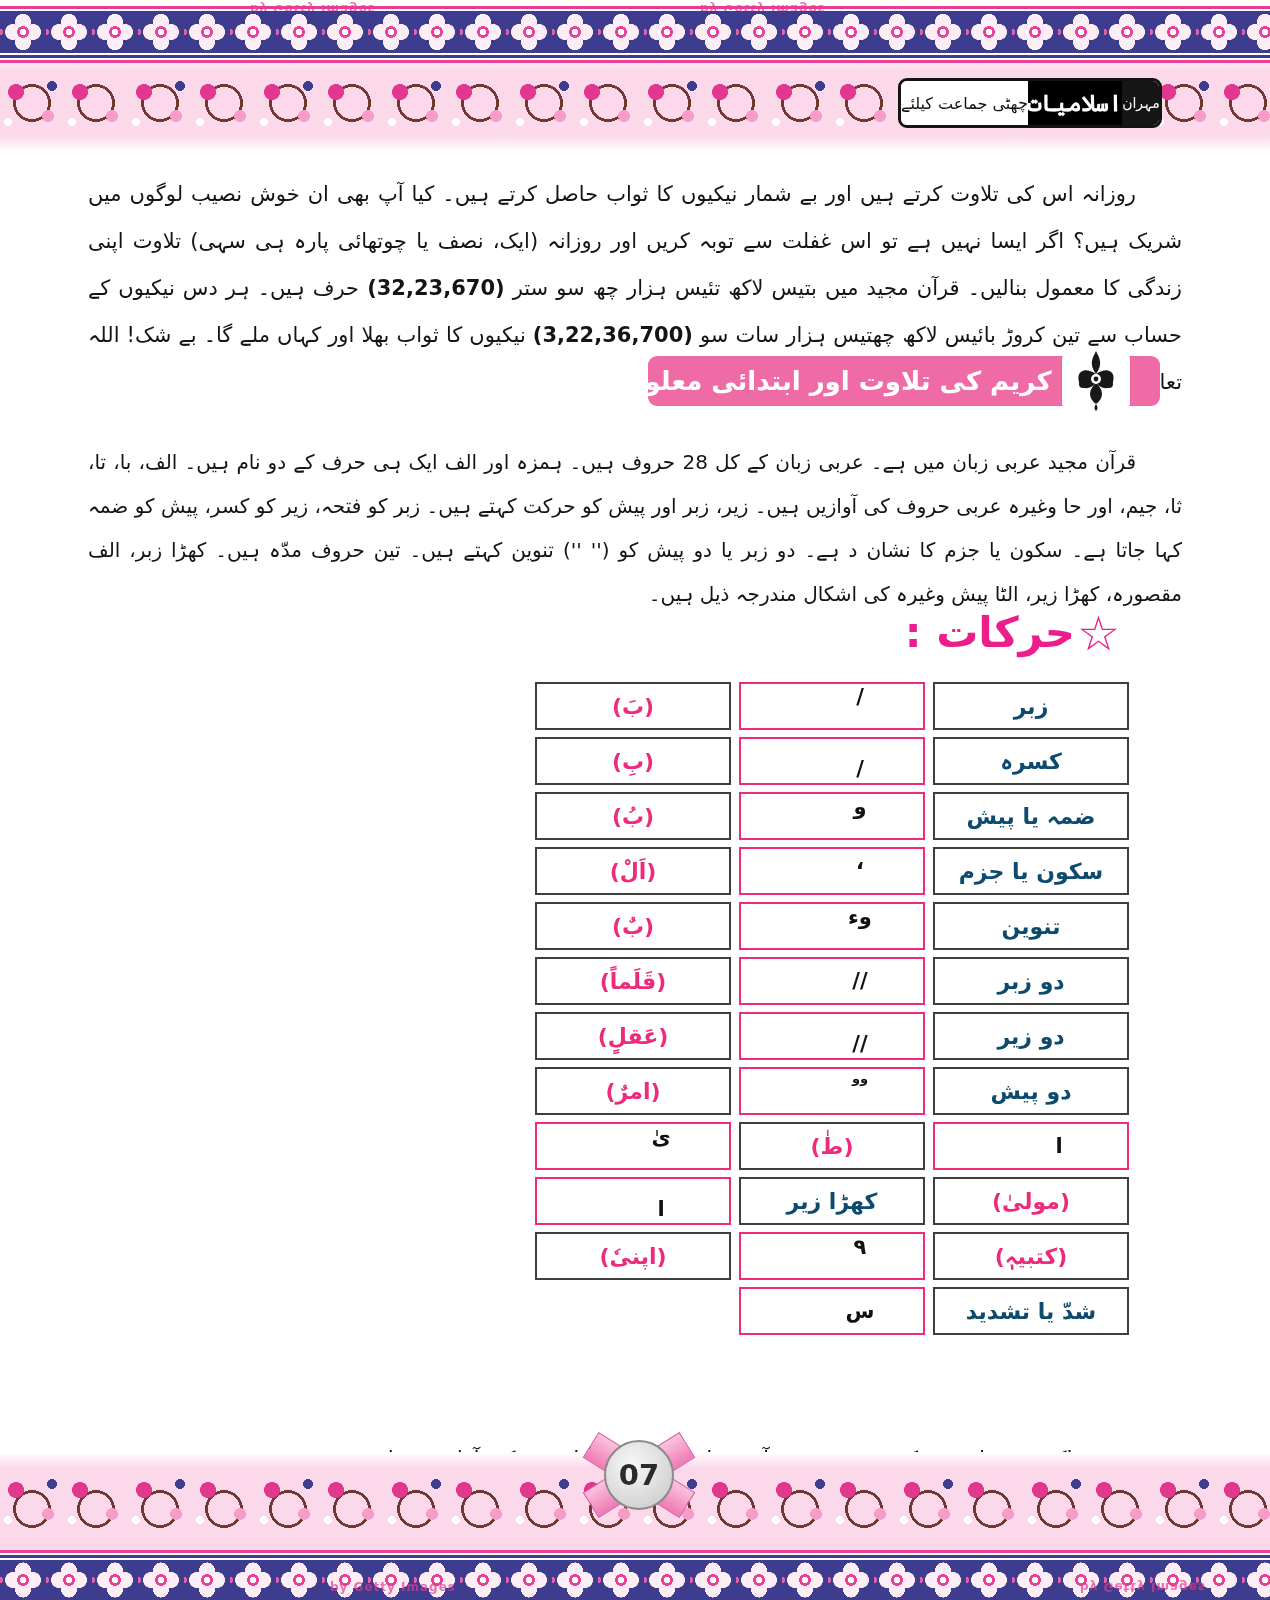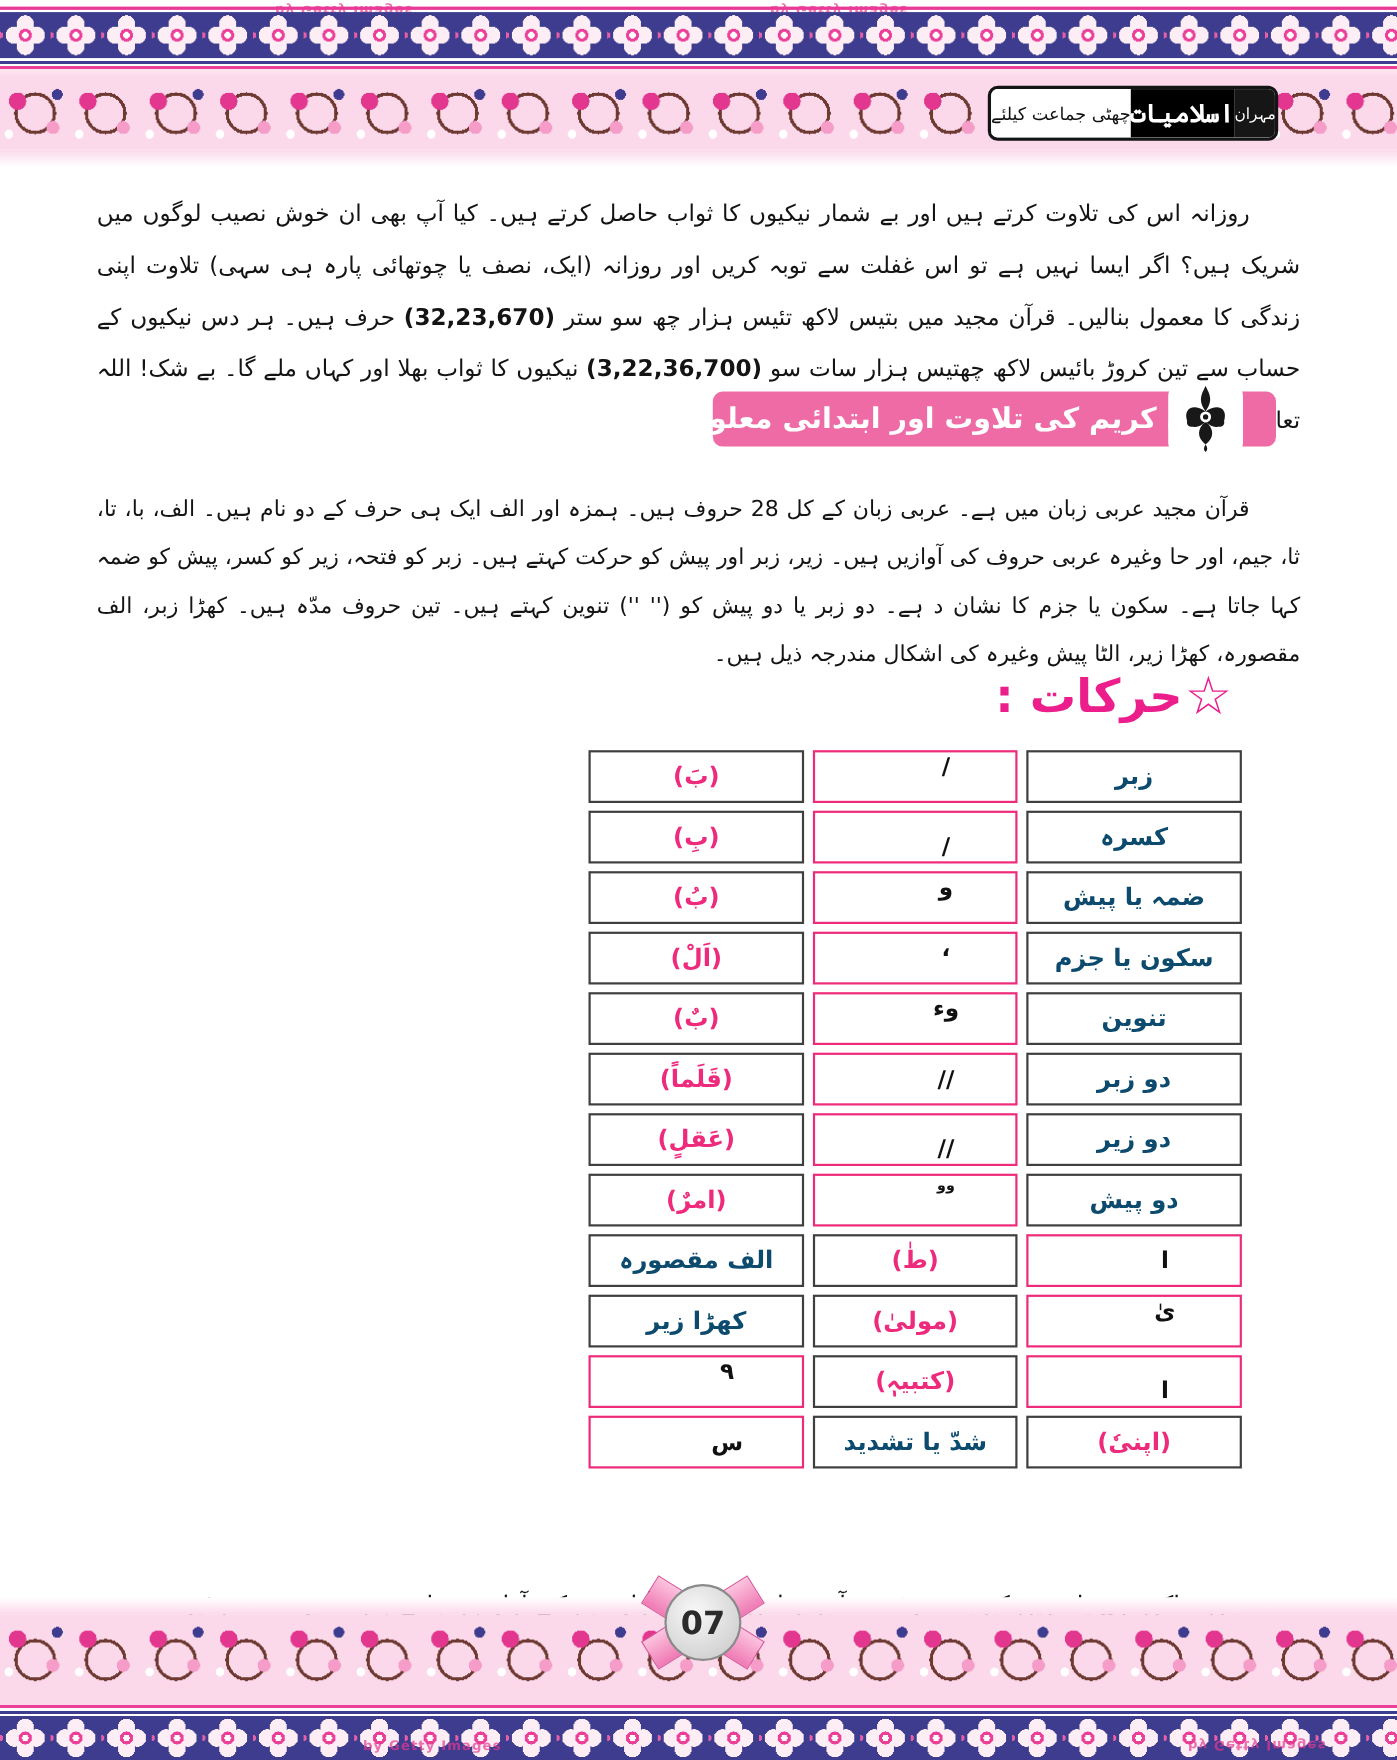--- a/index.html
+++ b/index.html
@@ -176,21 +176,20 @@
       <div class="cell ex">(عَقلٍ)</div>
       <div class="cell name">دو پیش</div>
       <div class="cell sym">
         <span class="symbol pos-top small">وو</span>
       </div>
       <div class="cell ex">(امرٌ)</div>
       <div class="cell sym">
         <span class="symbol pos-middle">ا</span>
       </div>
       <div class="cell ex">(طٰ)</div>
-      <div class="cell name">الف مقصورہ</div>
       <div class="cell sym">
         <span class="symbol pos-top">یٰ</span>
       </div>
       <div class="cell ex">(مولیٰ)</div>
       <div class="cell name">کھڑا زیر</div>
       <div class="cell sym">
         <span class="symbol pos-bottom">ا</span>
       </div>
       <div class="cell ex">(کتبیہٖ)</div>
       <div class="cell sym">

